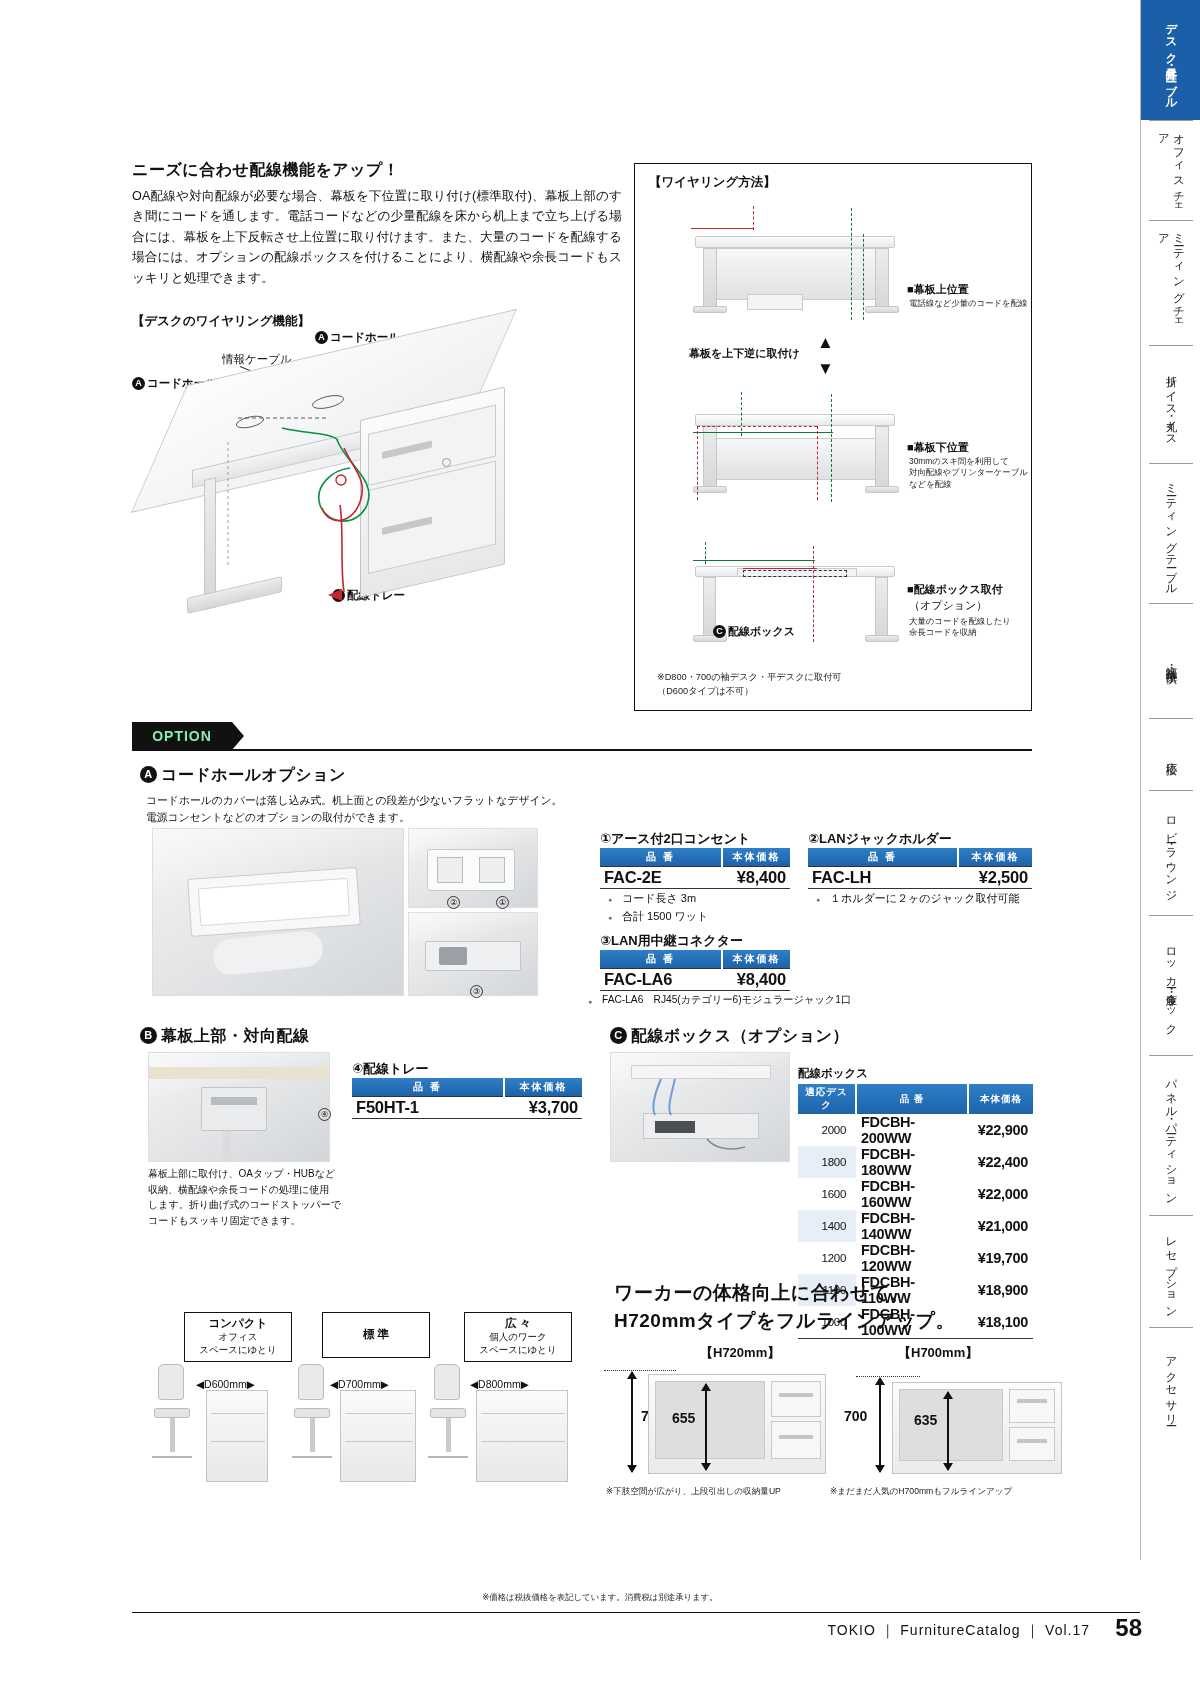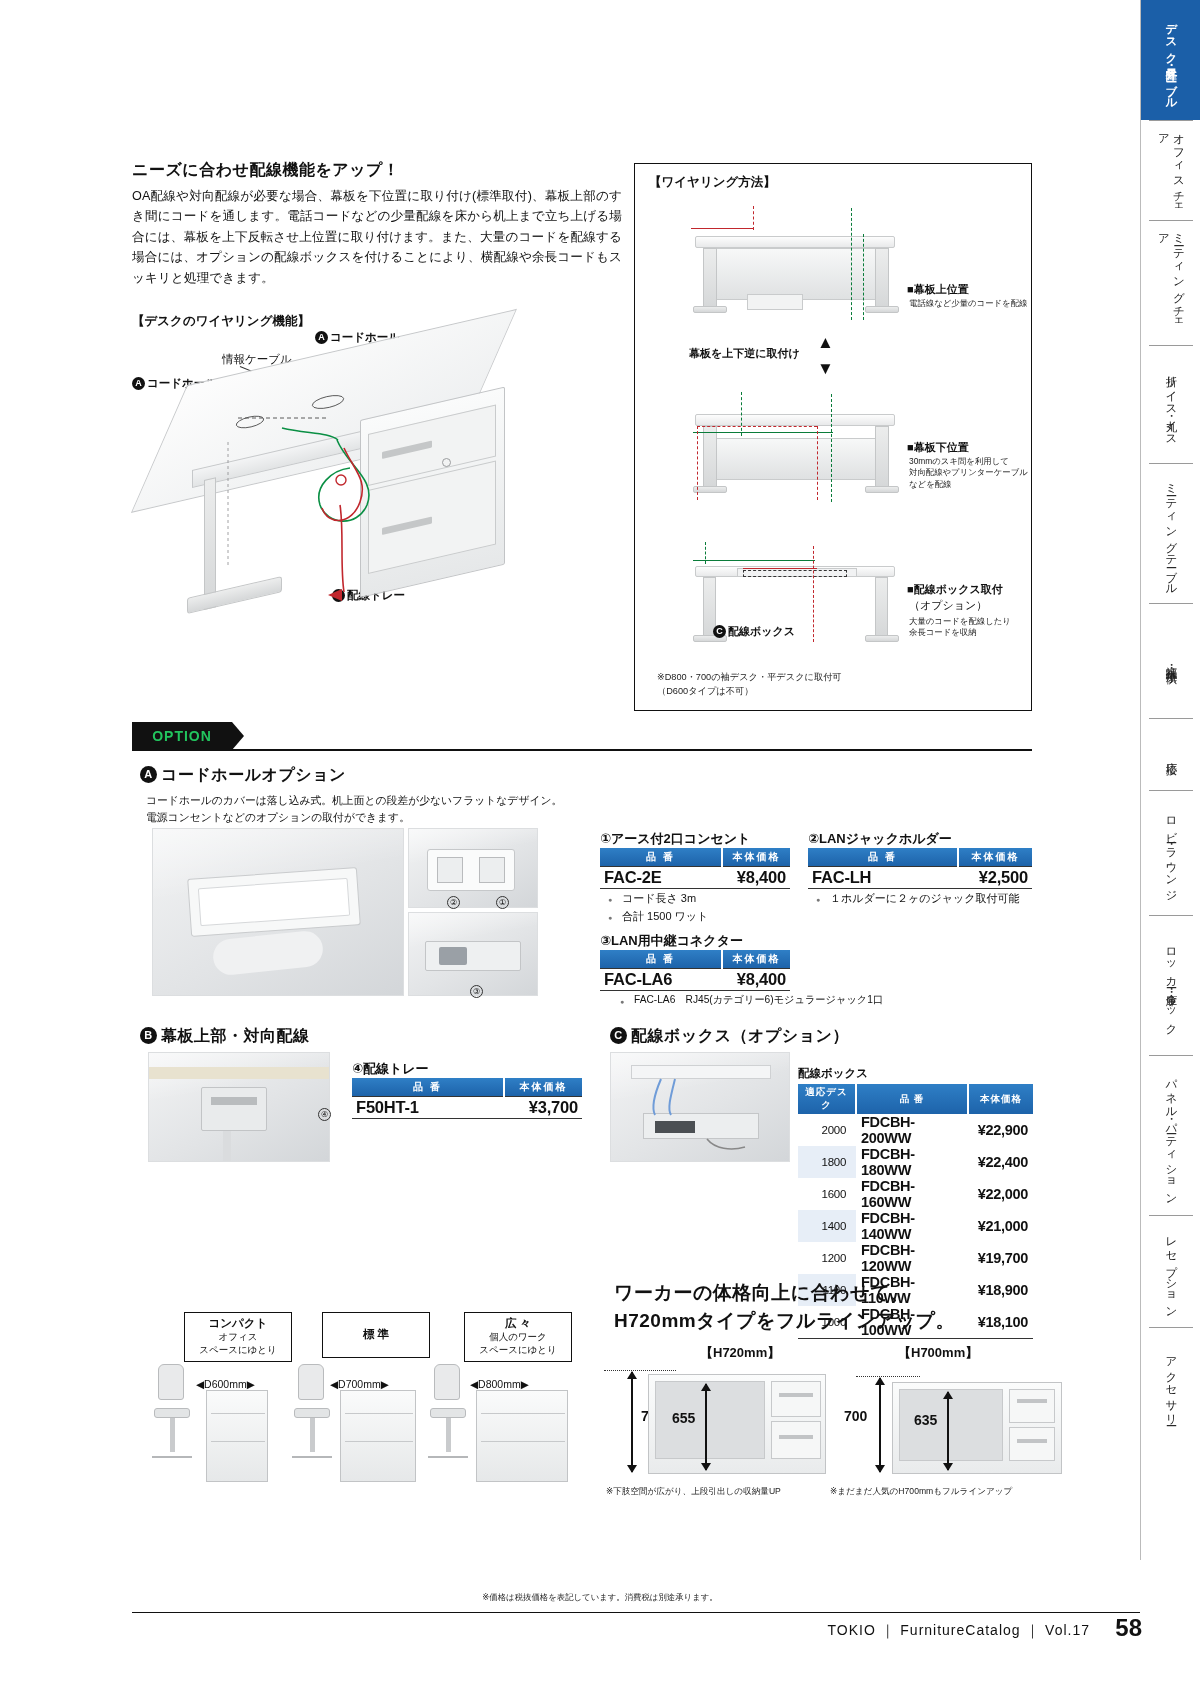--- a/index.html
+++ b/index.html
@@ -87,21 +87,21 @@
   .dashvr { position:absolute; width:0; border-left:1.6px dashed #c1272d; }
   .solidg { position:absolute; height:0; border-top:1.6px solid #0a7c3a; }
   .solidr { position:absolute; height:0; border-top:1.6px solid #c1272d; }
   .dashr { position:absolute; height:0; border-top:1.6px dashed #c1272d; }
 
   .arrow-ud { position:absolute; font-size:17px; line-height:1; color:#111; }
 
   
   .option-banner {
     position:absolute; left:132px; top:722px; width:100px; height:28px;
-    background:#111; color:#22c55e; font-size:14px; font-weight:bold;
+    background:#111; color:#86efac; font-size:14px; font-weight:bold;
     display:flex; align-items:center; justify-content:center; letter-spacing:1px;
   }
   .option-banner::after {
     content:""; position:absolute; right:-12px; top:0;
     border-top:14px solid transparent; border-bottom:14px solid transparent;
     border-left:12px solid #111;
   }
   .option-rule {
     position:absolute; left:132px; top:749px; width:900px; border-top:2px solid #111;
   }
@@ -473,37 +473,41 @@
         <tr>
       <td class="th" style="width:122px;">品 番</td>
       <td class="th" style="width:68px;">本体価格</td>
     </tr>
     <tr>
       <td>FAC-LA6</td>
       <td class="price">¥8,400</td>
     </tr>
   </tbody>
     </table>
-  <ul class="bullets" style="left:620px; top:992px; width:340px; font-size:10.2px;">
+  <ul class="bullets" style="left:588px; top:992px; width:340px; font-size:10.2px;">
     <li>FAC-LA6　RJ45(カテゴリー6)モジュラージャック1口</li>
   </ul>
 
   <div class="sec-head" style="left:140px; top:1026px;">
     <span class="mark">B</span><span>幕板上部・対向配線</span>
   </div>
   <div class="photo" style="left:148px; top:1052px; width:182px; height:110px;">
     <div class="sheen"></div>
     <div style="position:absolute;left:0;top:14px;width:182px;height:12px;background:#e8e2cf;"></div>
     <div style="position:absolute;left:52px;top:34px;width:66px;height:44px;background:#e9ebec;border:1px solid #c2c4c6;border-radius:2px;"></div>
     <div style="position:absolute;left:62px;top:44px;width:46px;height:8px;background:#b9bcbe;"></div>
     <div style="position:absolute;left:74px;top:78px;width:8px;height:30px;background:#dadcde;"></div>
   </div>
   <div class="lbl" style="left:318px; top:1108px; font-size:10px;">
     <span style="display:inline-block;width:13px;height:13px;border:1px solid #333;border-radius:50%;text-align:center;line-height:12px;font-size:8px;">④</span>
   </div>
+  <div class="sec-sub" style="left:148px; top:1166px; width:200px; white-space:pre-line; font-size:10px;">幕板上部に取付け、OAタップ・HUBなど
+収納、横配線や余長コードの処理に使用
+します。折り曲げ式のコードストッパーで
+コードもスッキリ固定できます。</div>
 
   <div class="ptab-title" style="left:352px; top:1060px;">④配線トレー</div>
   <table class="ptab" style="left:352px; top:1078px; width:230px;">
     <tbody>
         <tr>
       <td class="th" style="width:152px;">品 番</td>
       <td class="th" style="width:78px;">本体価格</td>
     </tr>
     <tr>
       <td>F50HT-1</td>

